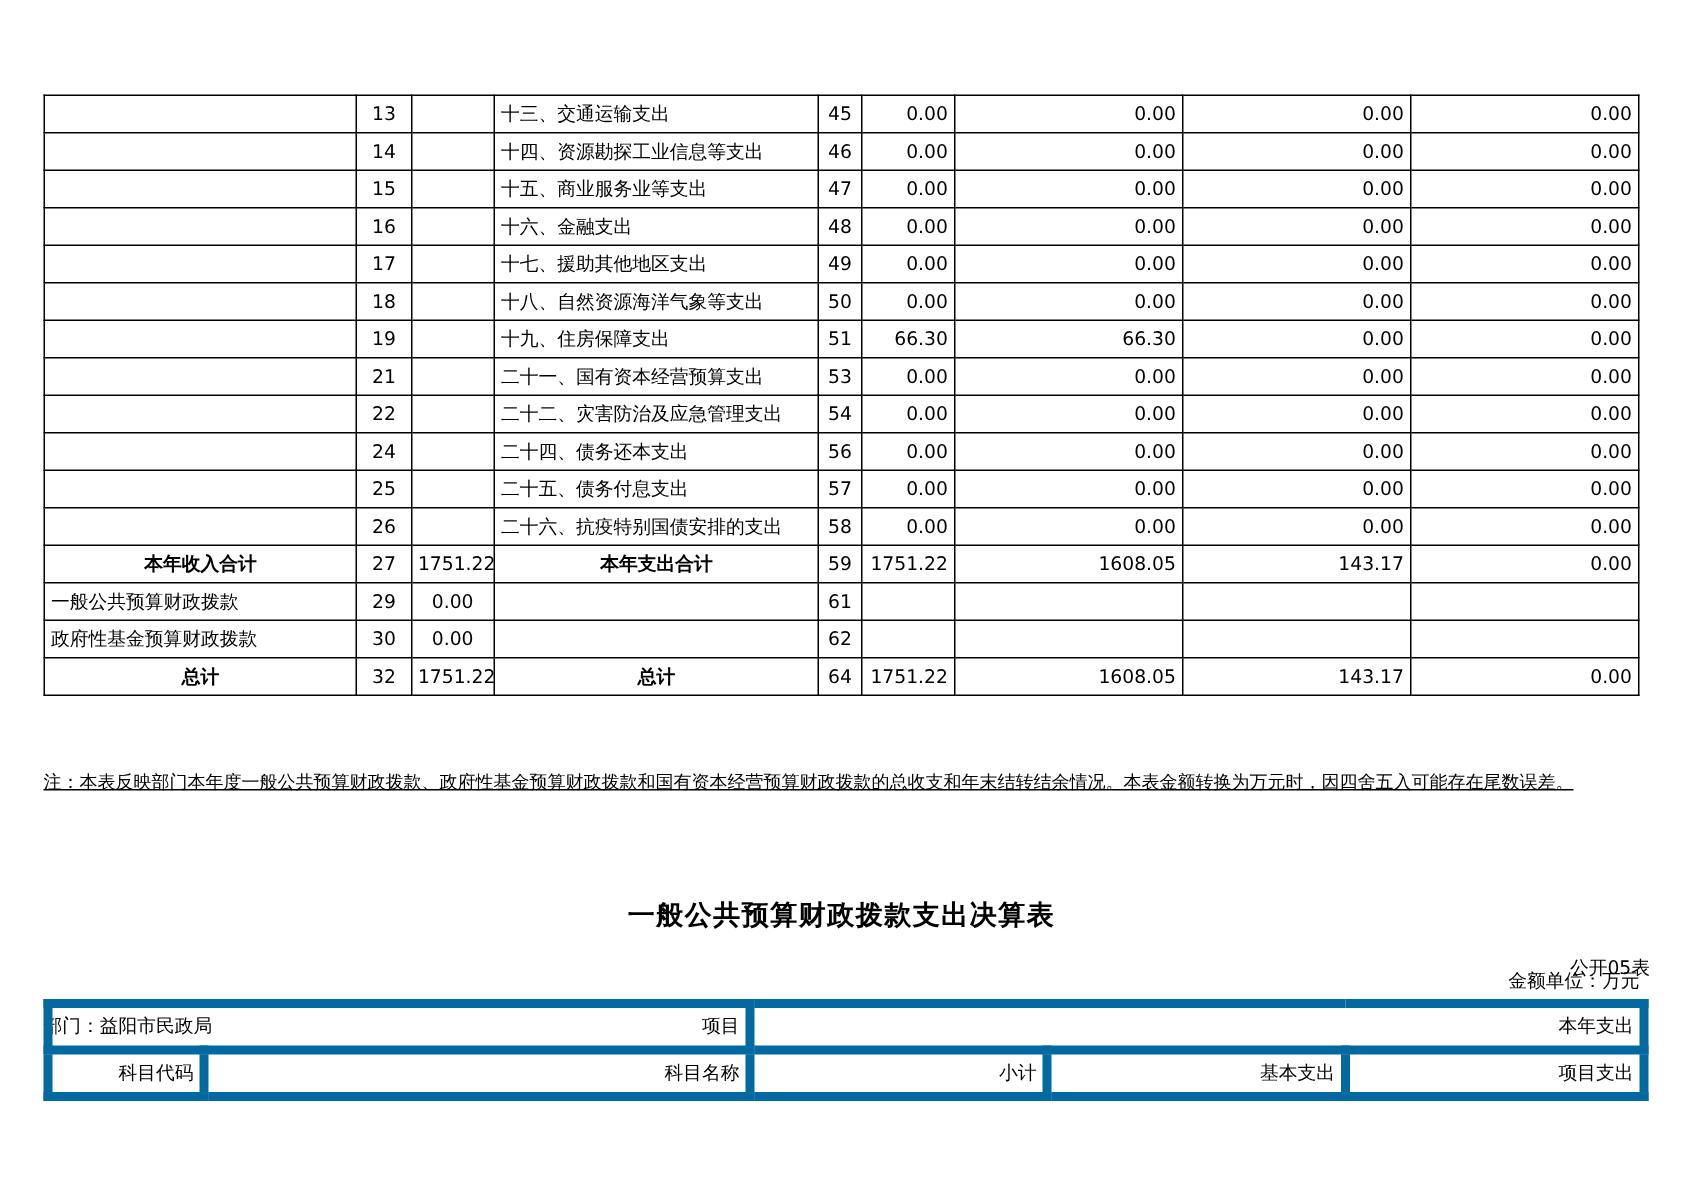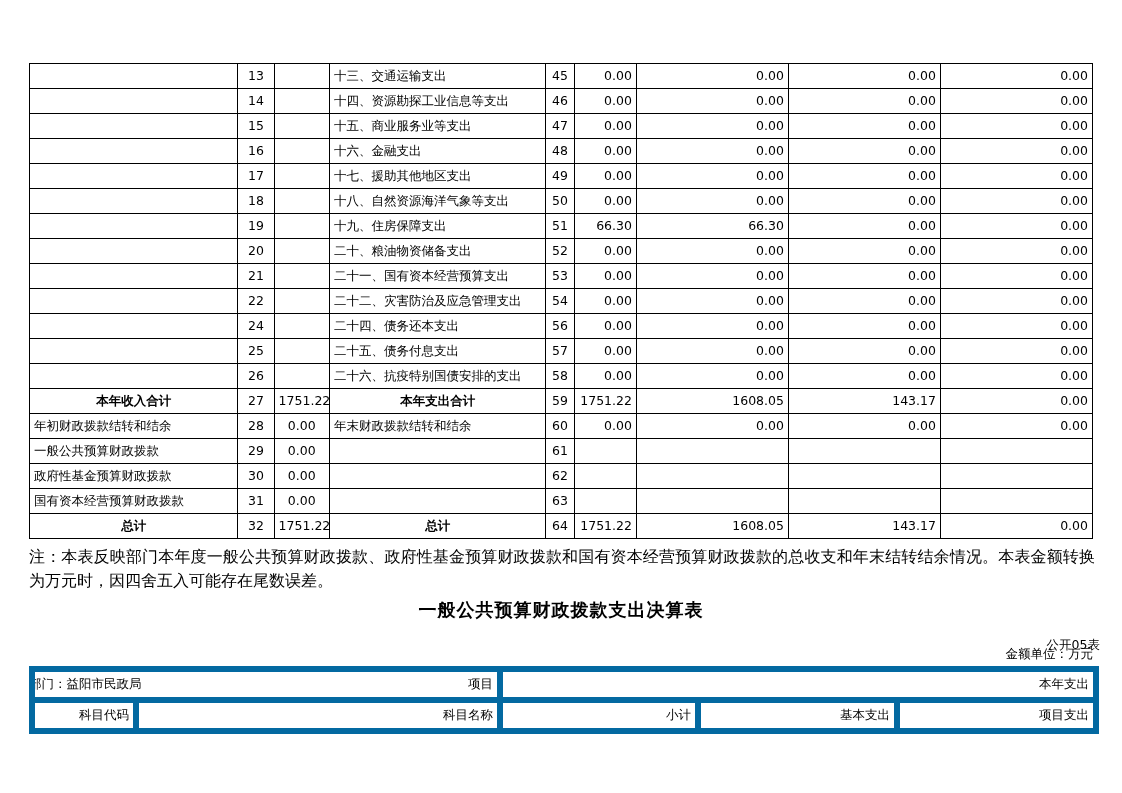--- a/index.html
+++ b/index.html
@@ -45,25 +45,26 @@
   .c-left   { text-align: left; }
   .c-center { text-align: center; }
   .c-right  { text-align: right; padding-right: 6px; }
   .bold { font-weight: bold; }
   .tall { height: 36px; }
 
   
   .note {
     position: absolute;
     left: 29px;
-    top: 545px;
+    top: 512px;
     width: 1066px;
-    font-size: 16px;
+    font-size: 12px;
     line-height: 1.5;
     text-align: justify;
+    text-decoration: underline;
   }
 
   
   .doc-title {
     position: absolute;
     left: 0;
     top: 598px;
     width: 1122px;
     text-align: center;
     font-size: 18px;
@@ -199,31 +200,20 @@
             <td class="c-center"></td>
             <td class="c-left">十九、住房保障支出</td>
             <td class="c-center">51</td>
             <td class="c-right">66.30</td>
             <td class="c-right">66.30</td>
             <td class="c-right">0.00</td>
             <td class="c-right">0.00</td>
           </tr>
           <tr>
             <td class="c-left"></td>
-            <td class="c-center">20</td>
-            <td class="c-center"></td>
-            <td class="c-left">二十、粮油物资储备支出</td>
-            <td class="c-center">52</td>
-            <td class="c-right">0.00</td>
-            <td class="c-right">0.00</td>
-            <td class="c-right">0.00</td>
-            <td class="c-right">0.00</td>
-          </tr>
-          <tr>
-            <td class="c-left"></td>
             <td class="c-center">21</td>
             <td class="c-center"></td>
             <td class="c-left">二十一、国有资本经营预算支出</td>
             <td class="c-center">53</td>
             <td class="c-right">0.00</td>
             <td class="c-right">0.00</td>
             <td class="c-right">0.00</td>
             <td class="c-right">0.00</td>
           </tr>
           <tr>
@@ -275,58 +265,36 @@
             <td class="c-center">27</td>
             <td class="c-center">1751.22</td>
             <td class="c-center bold">本年支出合计</td>
             <td class="c-center">59</td>
             <td class="c-right">1751.22</td>
             <td class="c-right">1608.05</td>
             <td class="c-right">143.17</td>
             <td class="c-right">0.00</td>
           </tr>
           <tr>
-            <td class="c-left">年初财政拨款结转和结余</td>
-            <td class="c-center">28</td>
-            <td class="c-center">0.00</td>
-            <td class="c-left">年末财政拨款结转和结余</td>
-            <td class="c-center">60</td>
-            <td class="c-right">0.00</td>
-            <td class="c-right">0.00</td>
-            <td class="c-right">0.00</td>
-            <td class="c-right">0.00</td>
-          </tr>
-          <tr>
             <td class="c-left">一般公共预算财政拨款</td>
             <td class="c-center">29</td>
             <td class="c-center">0.00</td>
             <td class="c-left"></td>
             <td class="c-center">61</td>
             <td class="c-right"></td>
             <td class="c-right"></td>
             <td class="c-right"></td>
             <td class="c-right"></td>
           </tr>
           <tr>
             <td class="c-left">政府性基金预算财政拨款</td>
             <td class="c-center">30</td>
             <td class="c-center">0.00</td>
             <td class="c-left"></td>
             <td class="c-center">62</td>
-            <td class="c-right"></td>
-            <td class="c-right"></td>
-            <td class="c-right"></td>
-            <td class="c-right"></td>
-          </tr>
-          <tr>
-            <td class="c-left">国有资本经营预算财政拨款</td>
-            <td class="c-center">31</td>
-            <td class="c-center">0.00</td>
-            <td class="c-left"></td>
-            <td class="c-center">63</td>
             <td class="c-right"></td>
             <td class="c-right"></td>
             <td class="c-right"></td>
             <td class="c-right"></td>
           </tr>
           <tr>
             <td class="c-center bold">总计</td>
             <td class="c-center">32</td>
             <td class="c-center">1751.22</td>
             <td class="c-center bold">总计</td>

